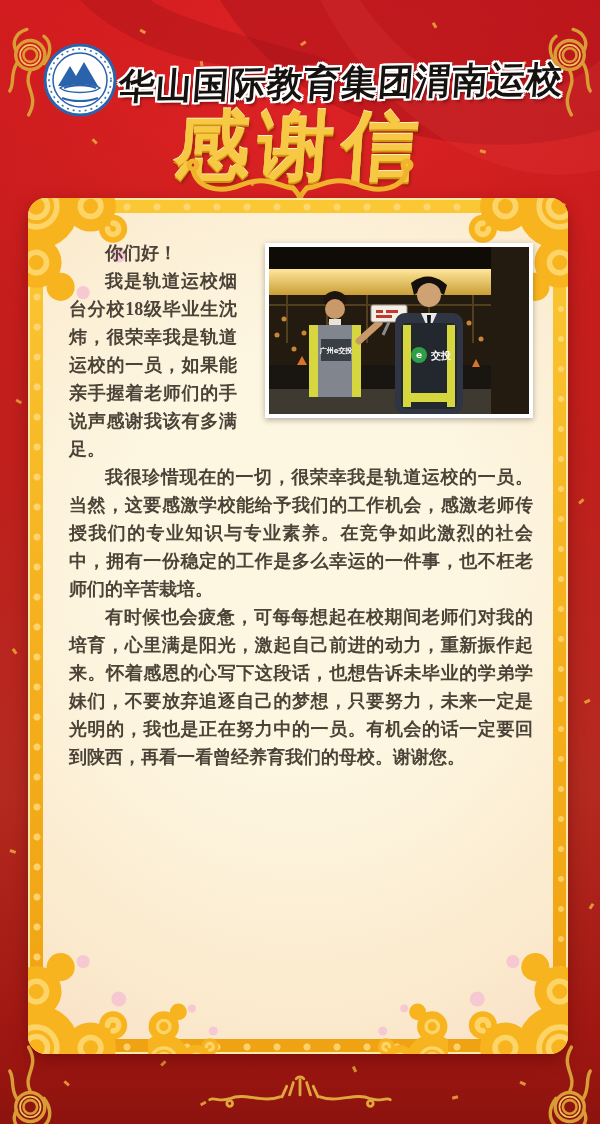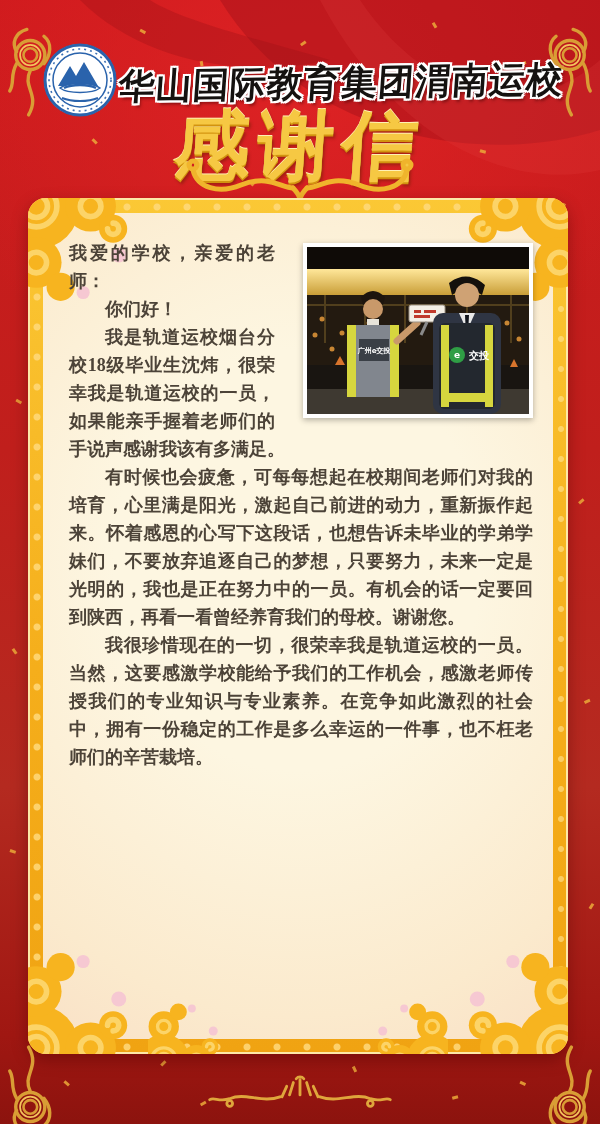--- a/index.html
+++ b/index.html
@@ -48,21 +48,21 @@
     background:radial-gradient(ellipse 120% 85% at 50% 42%, #fdf6e1 30%, #fbeacd 65%, #f8dcc3 88%, #f7d5bf 100%);
   }
   .letter-text{
     position:relative;z-index:3;padding:26px 20px 0 26px;
     font-size:18px;line-height:28px;font-weight:700;color:#4c4338;
     text-align:justify;
   }
   .letter-text p{margin:0;}
   .indent{text-indent:2em;font-family:Liberation Serif, serif;}
   .photo{
-    float:right;width:230px;height:175px;box-sizing:border-box;
+    float:right;width:268px;height:175px;box-sizing:border-box;
     margin:4px 0 10px 28px;border:4px solid #fff;background:#231a10;
     box-shadow:0 2px 6px rgba(0,0,0,.3);
   }
   .cloud{position:absolute;z-index:2;pointer-events:none;}
   
   .corner{position:absolute;z-index:4;}
   .ribbon,.confetti{position:absolute;left:0;top:0;pointer-events:none;}
   .bottom-flourish{position:absolute;left:205px;top:1074px;}
 </style>
 </head>
@@ -262,25 +262,24 @@
               <rect x="134" y="78" width="8" height="82" fill="#d6d63e"></rect>
               <rect x="178" y="78" width="8" height="82" fill="#d6d63e"></rect>
               <rect x="134" y="146" width="52" height="9" fill="#d6d63e"></rect>
               <circle cx="150" cy="108" r="8" fill="#2f9e45"></circle>
               <text x="150" y="111" font-size="9" fill="#ffffff" text-anchor="middle" font-weight="bold">e</text>
               <text x="172" y="112" font-size="10" fill="#ffffff" text-anchor="middle" font-weight="bold">交投</text>
             </g>
           </svg>
         </div>
 
-        <p>我爱的学校，亲爱的老师：</p>
         <p class="indent">你们好！</p>
         <p class="indent">我是轨道运校烟台分校18级毕业生沈炜，很荣幸我是轨道运校的一员，如果能亲手握着老师们的手说声感谢我该有多满足。</p>
+        <p class="indent">我很珍惜现在的一切，很荣幸我是轨道运校的一员。当然，这要感激学校能给予我们的工作机会，感激老师传授我们的专业知识与专业素养。在竞争如此激烈的社会中，拥有一份稳定的工作是多么幸运的一件事，也不枉老师们的辛苦栽培。</p>
         <p class="indent">有时候也会疲惫，可每每想起在校期间老师们对我的培育，心里满是阳光，激起自己前进的动力，重新振作起来。怀着感恩的心写下这段话，也想告诉未毕业的学弟学妹们，不要放弃追逐自己的梦想，只要努力，未来一定是光明的，我也是正在努力中的一员。有机会的话一定要回到陕西，再看一看曾经养育我们的母校。谢谢您。</p>
-        <p class="indent">我很珍惜现在的一切，很荣幸我是轨道运校的一员。当然，这要感激学校能给予我们的工作机会，感激老师传授我们的专业知识与专业素养。在竞争如此激烈的社会中，拥有一份稳定的工作是多么幸运的一件事，也不枉老师们的辛苦栽培。</p>
 
       </div>
     </div>
 
     <svg class="cloud" style="left:-18px;top:-18px" width="150" height="150">
         <use href="#cloudSym"></use>
       </svg>
     <svg class="cloud" style="left:408px;top:-18px;transform:scaleX(-1)" width="150" height="150">
         <use href="#cloudSym"></use>
       </svg>

